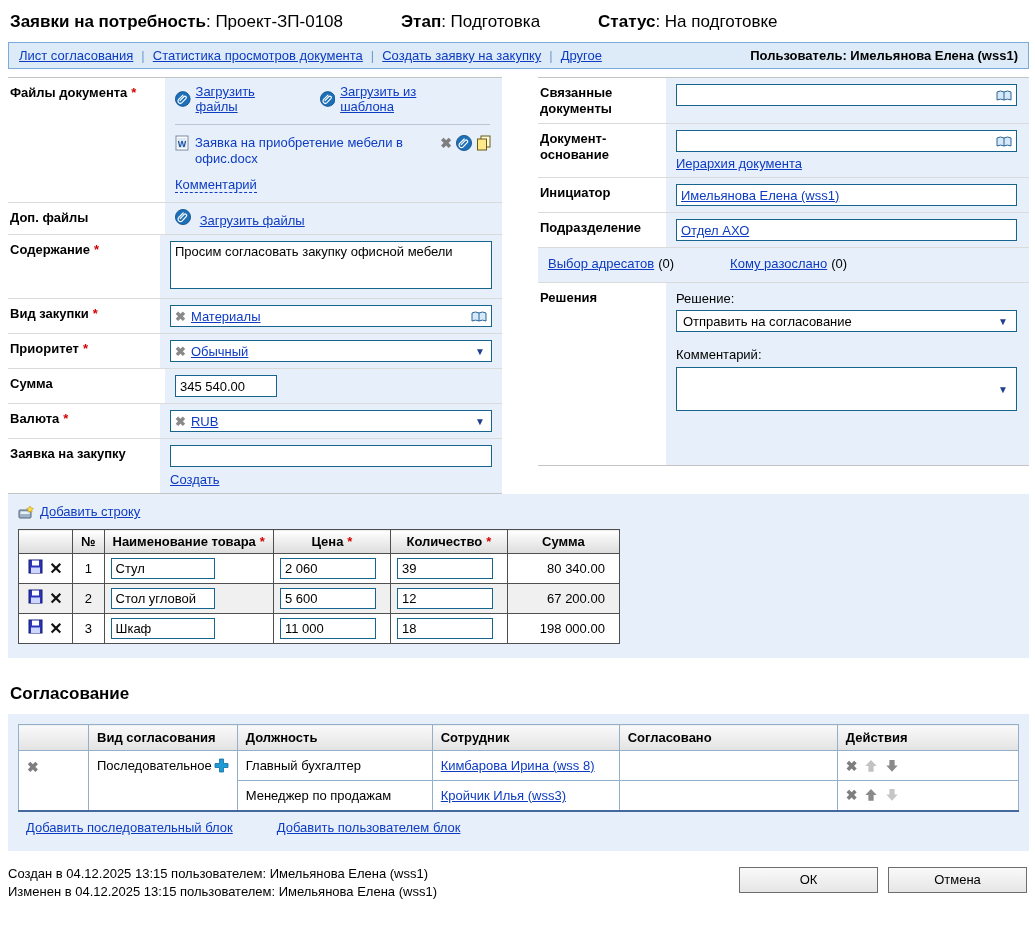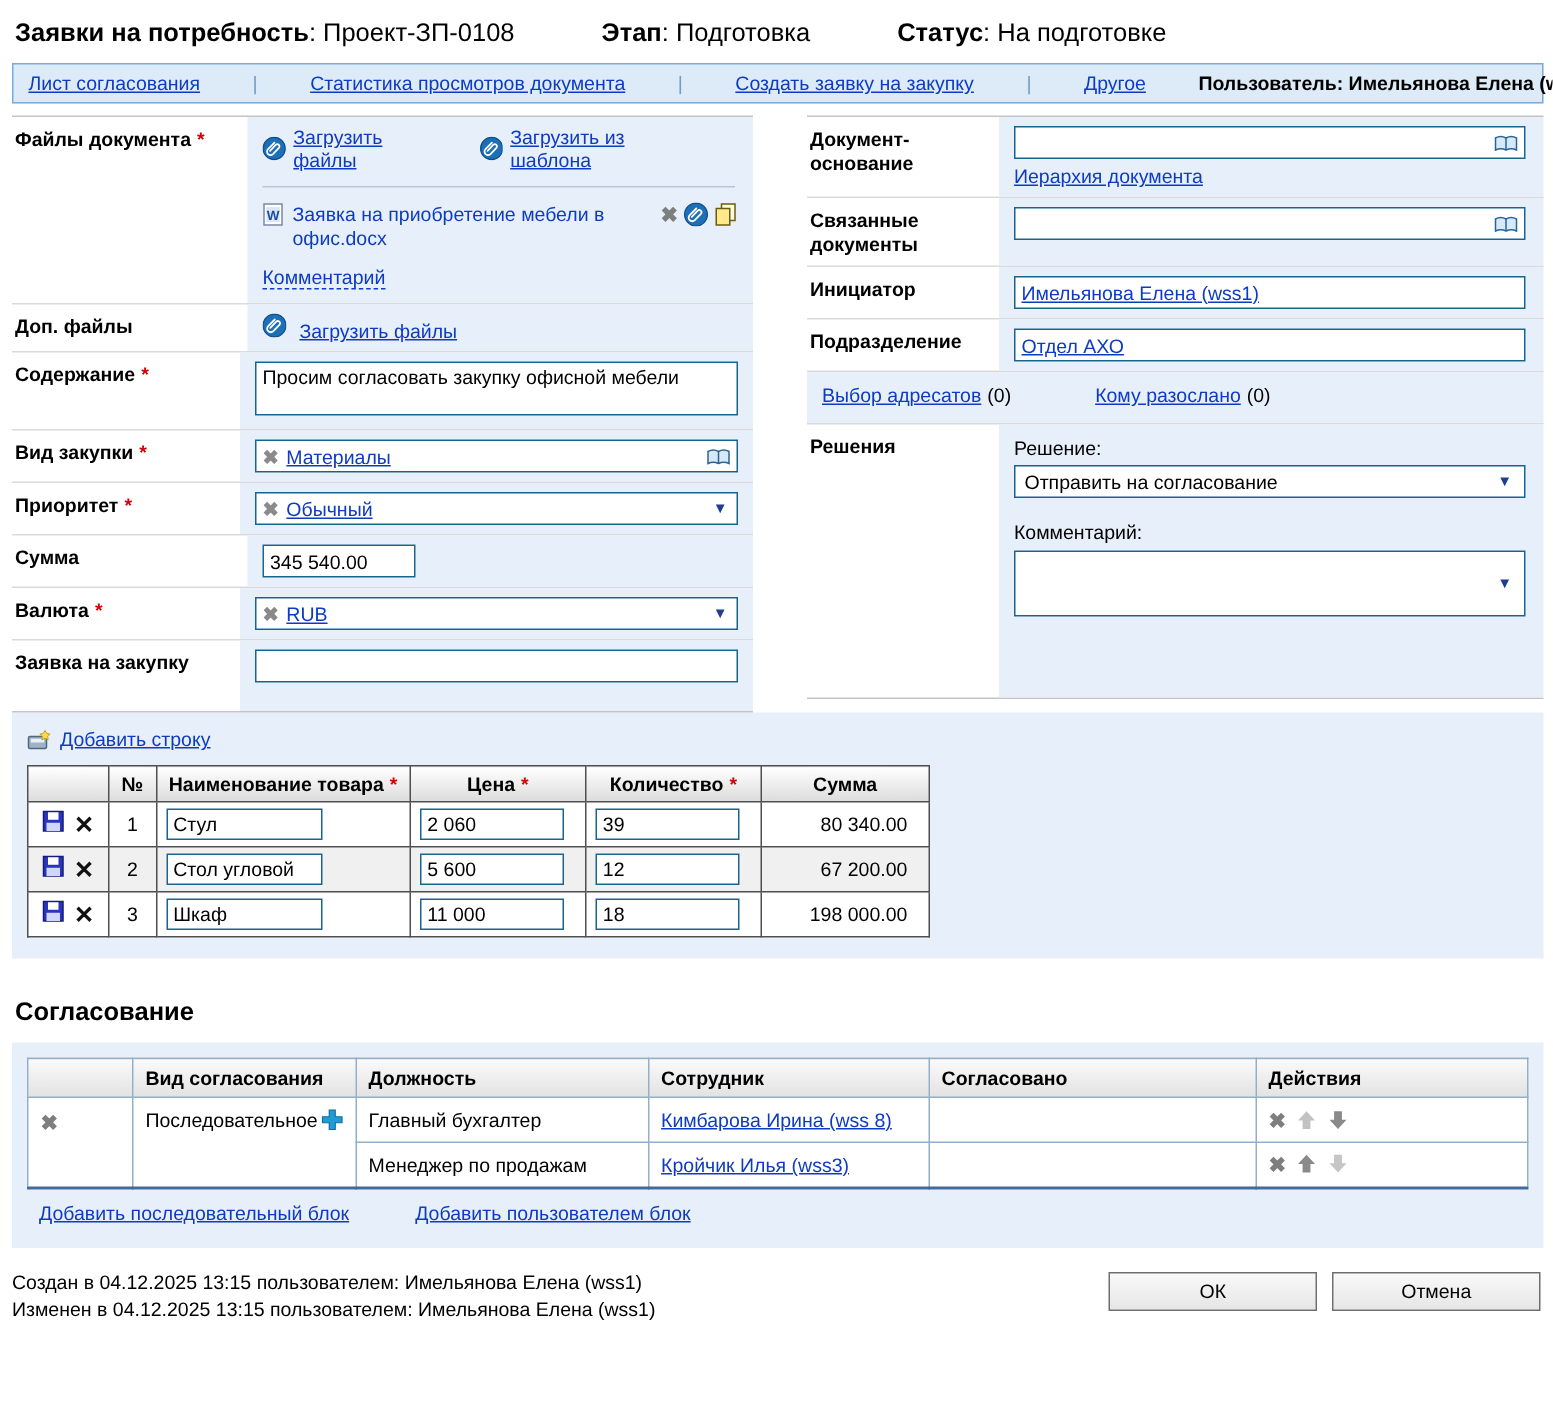--- a/index.html
+++ b/index.html
@@ -15,21 +15,20 @@
   
   .doc-header { font-size:17px; padding:4px 0 10px 2px; }
   .doc-header b { font-weight:bold; }
   .hdr-group { margin-right:58px; }
 
   
   .toolbar {
     display:flex; align-items:center; height:27px;
     background:#ddebf8; border:1px solid #7aabdc; padding:0 10px;
     margin-bottom:8px;
-    gap:27px;
   }
   .toolbar .tb-link { margin-right:8px; white-space:nowrap; }
   .toolbar .sep { color:#6f9cc9; margin-right:8px; }
   .toolbar .user { margin-left:auto; font-weight:bold; white-space:nowrap; }
 
   
   .form-wrap { display:flex; align-items:flex-start; }
   .fgroup { border-top:1px solid #c4c4c4; border-bottom:1px solid #c4c4c4; }
   .fgroup.left  { width:494px; margin-right:36px; }
   .fgroup.right { width:491px; }
@@ -225,21 +224,21 @@
                 <use href="#ic-clip"></use>
               </svg>
             <span class="link">Загрузить файлы</span>
           </span>
         </div>
       </div>
 
       <div class="frow" style="min-height:47px">
         <div class="flabel"><span>Содержание</span><span class="req">*</span></div>
         <div class="ffield">
-          <textarea class="txt" style="width: 322px; height: 36px; resize: none;">Просим согласовать закупку офисной мебели</textarea>
+          <textarea class="txt" style="width: 322px; height: 48px; resize: none;">Просим согласовать закупку офисной мебели</textarea>
         </div>
       </div>
 
       <div class="frow" style="min-height:34px">
         <div class="flabel"><span>Вид закупки</span><span class="req">*</span></div>
         <div class="ffield">
           <div class="ibox" style="width:322px">
             <span class="clear-x">✖</span>
             <span class="link">Материалы</span>
             <svg class="icon-right" width="16" height="13" viewBox="0 0 16 13">
@@ -275,45 +274,46 @@
             <span class="link">RUB</span>
             <span class="caret">▼</span>
           </div>
         </div>
       </div>
 
       <div class="frow" style="min-height:47px">
         <div class="flabel">Заявка на закупку</div>
         <div class="ffield">
           <input class="txt" style="width: 322px; height: 22px;">
+          <div style="margin-top:5px"><span class="link">Создать</span></div>
         </div>
       </div>
     </div>
 
     <div class="fgroup right">
-      <div class="frow" style="min-height:53px">
-        <div class="flabel">Документ-основание</div>
+      <div class="frow" style="min-height:46px">
+        <div class="flabel">Связанные документы</div>
         <div class="ffield">
           <div class="ibox" style="width:341px">
             <svg class="icon-right" width="16" height="13" viewBox="0 0 16 13">
                 <use href="#ic-book"></use>
               </svg>
           </div>
-          <div style="margin-top:4px"><span class="link">Иерархия документа</span></div>
-        </div>
-      </div>
-
-      <div class="frow" style="min-height:46px">
-        <div class="flabel">Связанные документы</div>
+        </div>
+      </div>
+
+      <div class="frow" style="min-height:53px">
+        <div class="flabel">Документ-основание</div>
         <div class="ffield">
           <div class="ibox" style="width:341px">
             <svg class="icon-right" width="16" height="13" viewBox="0 0 16 13">
                 <use href="#ic-book"></use>
               </svg>
           </div>
+          <div style="margin-top:4px"><span class="link">Иерархия документа</span></div>
         </div>
       </div>
 
       <div class="frow" style="min-height:33px">
         <div class="flabel">Инициатор</div>
         <div class="ffield">
           <div class="ibox" style="width:341px">
             <span class="link">Имельянова Елена (wss1)</span>
           </div>
         </div>

